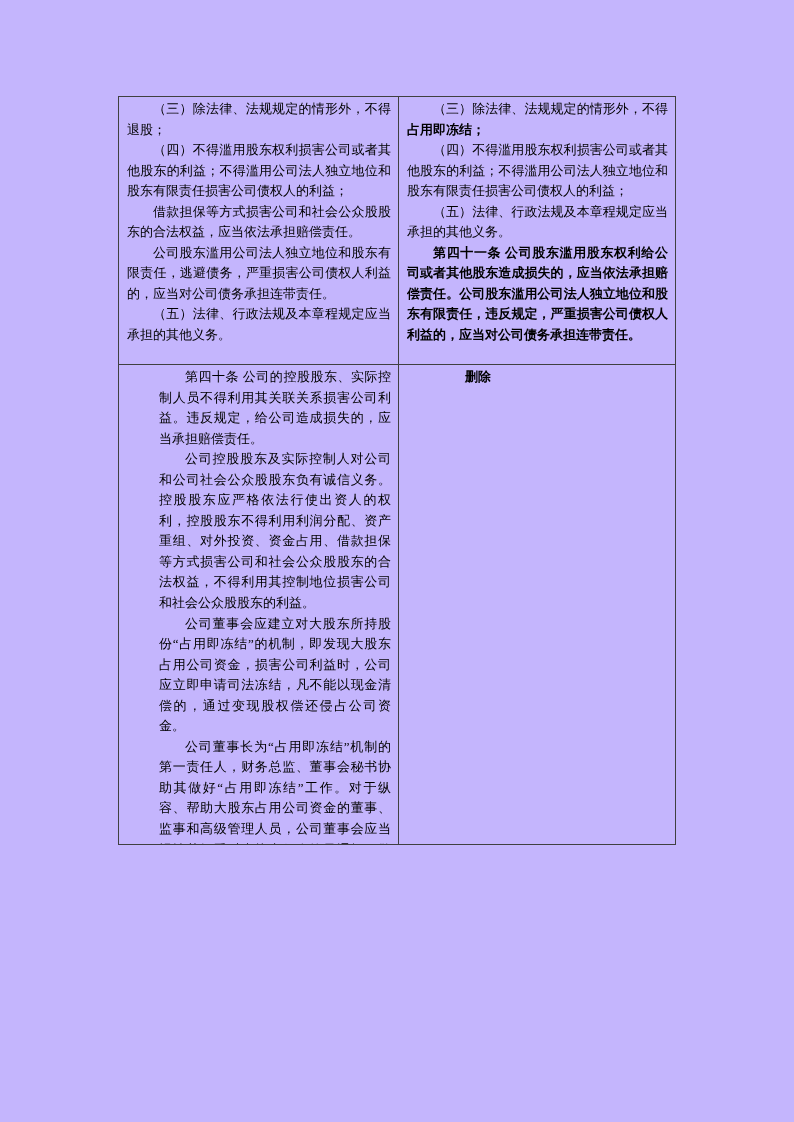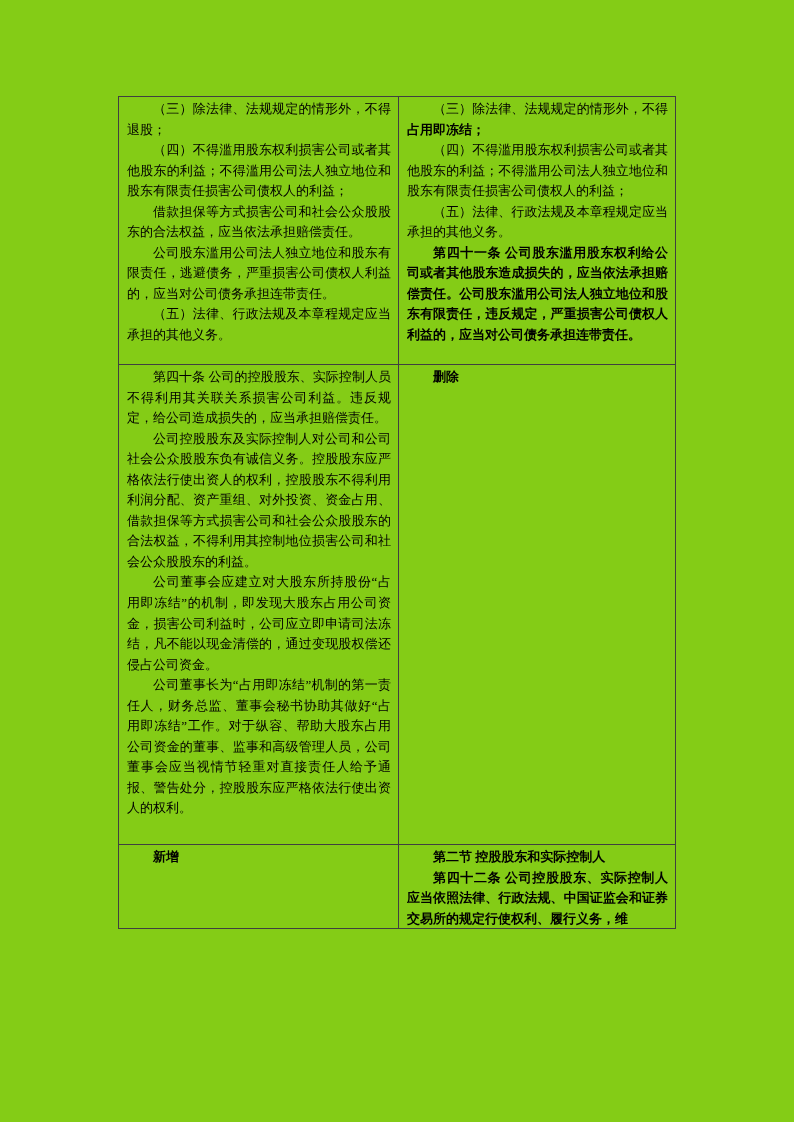--- a/index.html
+++ b/index.html
@@ -1,39 +1,39 @@
 <!DOCTYPE html>
 <html><head>
 <meta charset="utf-8">
 <style>
   * { margin:0; padding:0; box-sizing:border-box; }
   html, body { background:#ffffff; }
   .page {
     position:relative;
     width:794px; height:1122px;
-    background:#84cc16;
+    background:#c4b5fd;
     font-family:"Liberation Serif","DejaVu Serif",serif;
     color:#000000;
     overflow:hidden;
   }
   table.cmp {
     position:absolute; left:118px; top:96px;
     width:557px;
     border-collapse:collapse;
     table-layout:fixed;
   }
   .cmp td {
     border:1px solid #404040;
     vertical-align:top;
     padding:2px 7px 0 8px;
   }
   .cellbox { overflow:hidden; }
   .row-0 .cellbox { height:265px; }
   .row-1 .cellbox { height:82px; }
-  .row-2 .cellbox { height:477px; }
+  .row-2 .cellbox { height:477px;margin-left:32px; }
   .row-3 .cellbox { height:81px; }
   .cmp p {
     font-size:13px;
     line-height:20.55px;
     text-align:justify;
     text-indent:2em;
     color:#000000;
   }
   .b { font-weight:700; }
 </style>
@@ -74,28 +74,15 @@
               <p><span>公司董事会应建立对大股东所持股份“占用即冻结”的机制，即发现大股东占用公司资金，损害公司利益时，公司应立即申请司法冻结，凡不能以现金清偿的，通过变现股权偿还侵占公司资金。</span></p>
               <p><span>公司董事长为“占用即冻结”机制的第一责任人，财务总监、董事会秘书协助其做好“占用即冻结”工作。对于纵容、帮助大股东占用公司资金的董事、监事和高级管理人员，公司董事会应当视情节轻重对直接责任人给予通报、警告处分，控股股东应严格依法行使出资人的权利。</span></p>
             </div>
           </td>
           <td>
             <div class="cellbox">
               <p><span class="b">删除</span></p>
             </div>
           </td>
         </tr>
-        <tr class="row-3">
-          <td>
-            <div class="cellbox">
-              <p><span class="b">新增</span></p>
-            </div>
-          </td>
-          <td>
-            <div class="cellbox">
-              <p><span class="b">第二节 控股股东和实际控制人</span></p>
-              <p><span class="b">第四十二条 公司控股股东、实际控制人应当依照法律、行政法规、中国证监会和证券交易所的规定行使权利、履行义务，维</span></p>
-            </div>
-          </td>
-        </tr>
       </tbody>
   </table>
 </div>
 
 </body></html>

